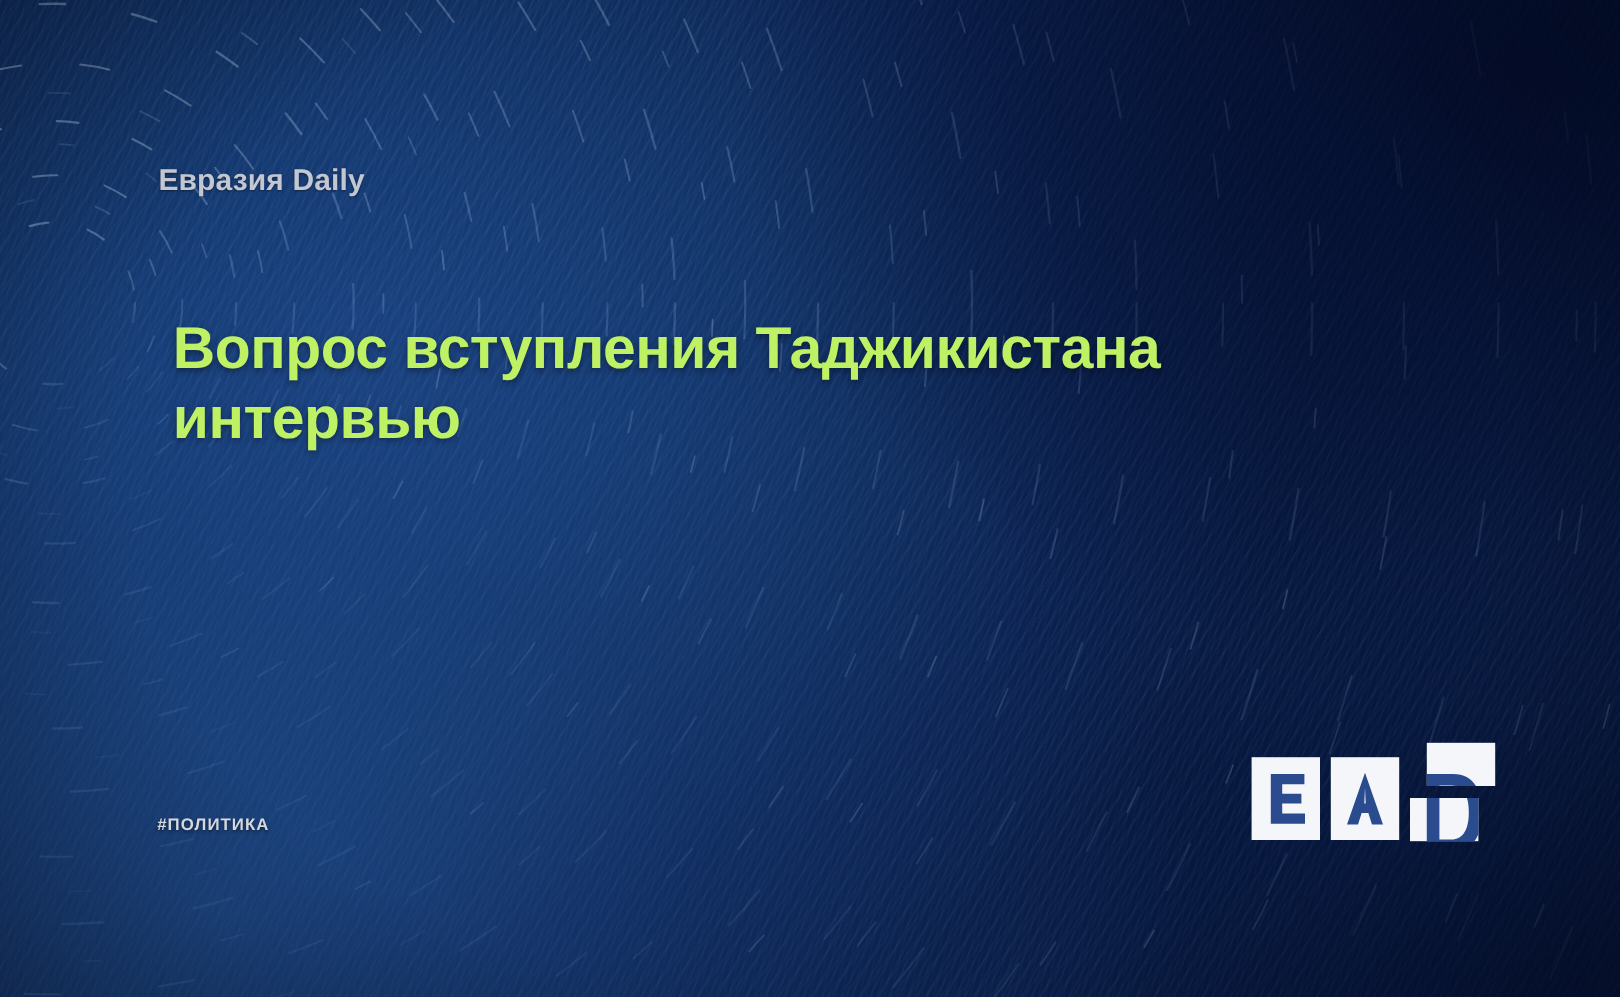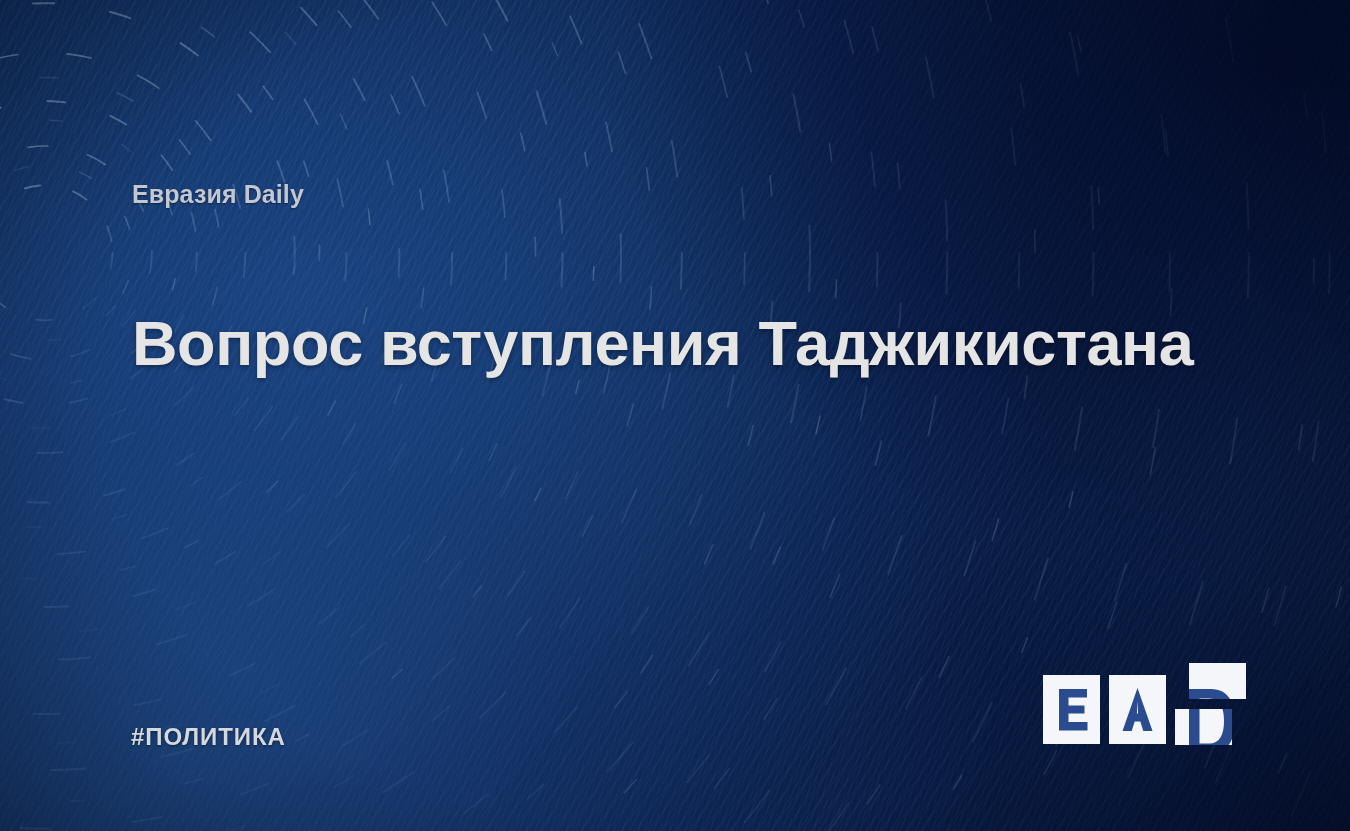--- a/index.html
+++ b/index.html
@@ -74,54 +74,53 @@
     position: absolute;
     inset: 0;
     background: radial-gradient(ellipse 1100px 820px at 50% 48%,
         rgba(0,0,0,0) 52%, rgba(0,0,0,0.30) 86%, rgba(0,0,0,0.48) 100%);
   }
 
   
   .content {
     position: absolute;
     inset: 0;
-    margin-top: 44px;
   }
 
   .brand {
     position: absolute;
     left: 132px;
     top: 136px;
     font-size: 25px;
     font-weight: bold;
     color: #c2c7d1;
     letter-spacing: 0.1px;
     white-space: nowrap;
     text-shadow: 0 1px 2px rgba(0,0,0,0.45);
   }
 
   .headline {
     position: absolute;
-    left: 132px;
+    left: 144px;
     top: 262px;
     width: 980px;
-    font-size: 63px;
+    font-size: 49px;
     font-weight: bold;
     line-height: 1.185;
-    color: #e5e5e5;
+    color: #bef264;
     letter-spacing: -0.4px;
     text-shadow: 0 2px 5px rgba(0,0,0,0.38);
   }
   .headline .ln { display: block; white-space: nowrap; }
 
   .hashtag {
     position: absolute;
     left: 131px;
     top: 679px;
-    font-size: 24px;
+    font-size: 14px;
     font-weight: bold;
     color: #d4d8df;
     letter-spacing: 0.9px;
     white-space: nowrap;
     text-shadow: 0 1px 3px rgba(0,0,0,0.45);
   }
 
   
   .logo {
     position: absolute;
@@ -244,20 +243,21 @@
   <div class="speckle"></div>
   <div class="bg-glow"></div>
   <div class="vignette"></div>
 
   <div class="content">
 
     <div class="brand">Евразия Daily</div>
 
     <div class="headline">
       <span class="ln">Вопрос вступления Таджикистана</span>
+      <span class="ln">интервью</span>
     </div>
 
     <div class="hashtag">#ПОЛИТИКА</div>
 
     <div class="logo">
 
       <div class="tile">
         <svg viewBox="0 0 57 69" aria-hidden="true">
           <path d="M16 14 H44 V22.5 H25.5 V30.5 H41.5 V38.5 H25.5 V47 H44.5 V55.5 H16 Z" fill="#2a4c8f"></path>
         </svg>

